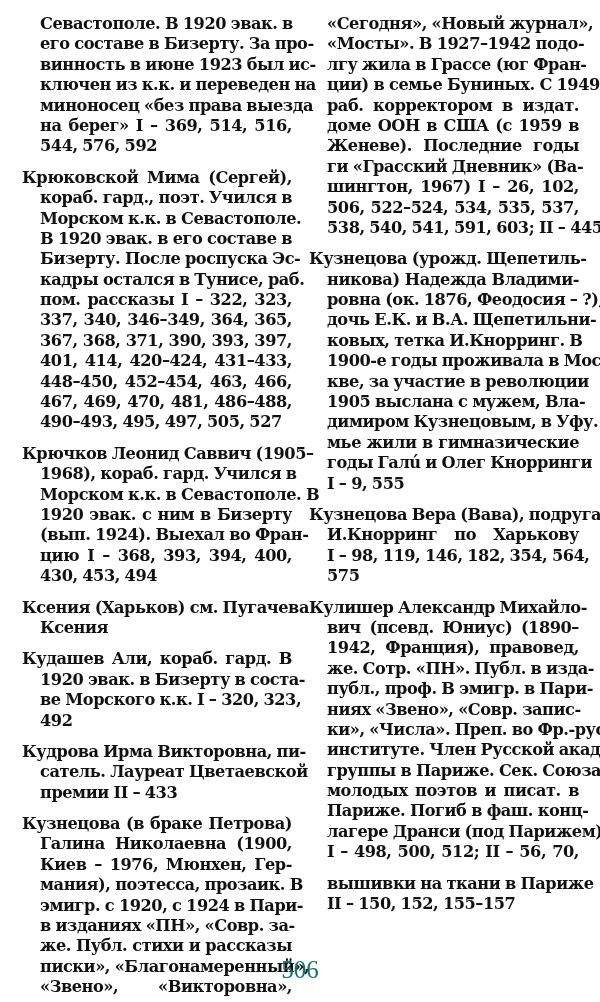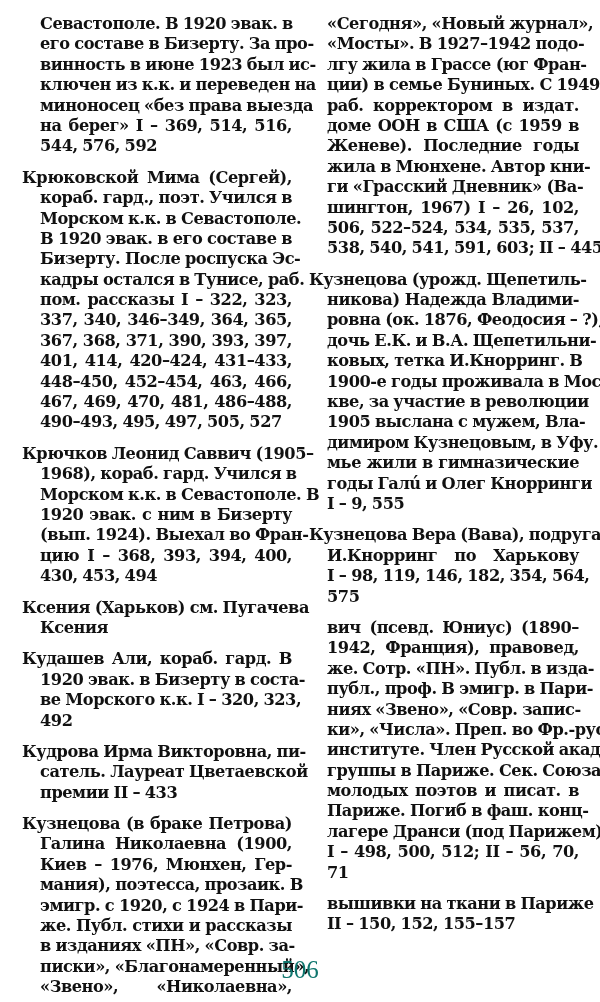--- a/index.html
+++ b/index.html
@@ -111,36 +111,35 @@
         <span class="line first">Кудрова Ирма Викторовна, пи-</span>
         <span class="line indent">сатель. Лауреат Цветаевской</span>
         <span class="line indent last">премии II – 433</span>
       </div>
       <div class="entry">
         <span class="line first">Кузнецова (в браке Петрова)</span>
         <span class="line indent">Галина Николаевна (1900,</span>
         <span class="line indent">Киев – 1976, Мюнхен, Гер-</span>
         <span class="line indent">мания), поэтесса, прозаик. В</span>
         <span class="line indent">эмигр. с 1920, с 1924 в Пари-</span>
+        <span class="line indent">в изданиях «ПН», «Совр. за-</span>
         <span class="line indent">же. Публ. стихи и рассказы</span>
-        <span class="line indent">в изданиях «ПН», «Совр. за-</span>
         <span class="line indent">писки», «Благонамеренный»,</span>
-        <span class="line indent">«Звено»,     «Николаевна»,</span>
+        <span class="line indent">«Звено»,     «Викторовна»,</span>
       </div>
     </div>
   <div class="column col-right">
       <div class="entry">
         <span class="line indent">«Сегодня», «Новый журнал»,</span>
         <span class="line indent">«Мосты». В 1927–1942 подо-</span>
         <span class="line indent">лгу жила в Грассе (юг Фран-</span>
         <span class="line indent">ции) в семье Буниных. С 1949</span>
         <span class="line indent">раб. корректором в издат.</span>
         <span class="line indent">доме ООН в США (с 1959 в</span>
         <span class="line indent">Женеве). Последние годы</span>
-        <span class="line indent">жила в Мюнхене. Автор кни-</span>
         <span class="line indent">ги «Грасский Дневник» (Ва-</span>
         <span class="line indent">шингтон, 1967) I – 26, 102,</span>
         <span class="line indent">506, 522–524, 534, 535, 537,</span>
         <span class="line indent last">538, 540, 541, 591, 603; II – 445</span>
       </div>
       <div class="entry">
         <span class="line first">Кузнецова (урожд. Щепетиль-</span>
         <span class="line indent">никова) Надежда Владими-</span>
         <span class="line indent">ровна (ок. 1876, Феодосия – ?),</span>
         <span class="line indent">дочь Е.К. и В.А. Щепетильни-</span>
@@ -153,33 +152,33 @@
         <span class="line indent">годы Галú и Олег Кнорринги</span>
         <span class="line indent last">I – 9, 555</span>
       </div>
       <div class="entry">
         <span class="line first">Кузнецова Вера (Вава), подруга</span>
         <span class="line indent">И.Кнорринг по Харькову</span>
         <span class="line indent">I – 98, 119, 146, 182, 354, 564,</span>
         <span class="line indent last">575</span>
       </div>
       <div class="entry">
+        <span class="line first">Кулишер Александр Михайло-</span>
         <span class="line indent">вич (псевд. Юниус) (1890–</span>
         <span class="line indent">1942, Франция), правовед,</span>
         <span class="line indent">же. Сотр. «ПН». Публ. в изда-</span>
         <span class="line indent">публ., проф. В эмигр. в Пари-</span>
         <span class="line indent">ниях «Звено», «Совр. запис-</span>
         <span class="line indent">ки», «Числа». Преп. во Фр.-рус.</span>
         <span class="line indent">институте. Член Русской акад.</span>
         <span class="line indent">группы в Париже. Сек. Союза</span>
         <span class="line indent">молодых поэтов и писат. в</span>
         <span class="line indent">Париже. Погиб в фаш. конц-</span>
         <span class="line indent">лагере Дранси (под Парижем)</span>
         <span class="line indent">I – 498, 500, 512; II – 56, 70,</span>
-        <span class="line indent last">71</span>
       </div>
       <div class="entry">
         <span class="line indent">вышивки на ткани в Париже</span>
         <span class="line indent last">II – 150, 152, 155–157</span>
       </div>
     </div>
   <div class="page-number">506</div>
 </div>
 
 </body></html>

